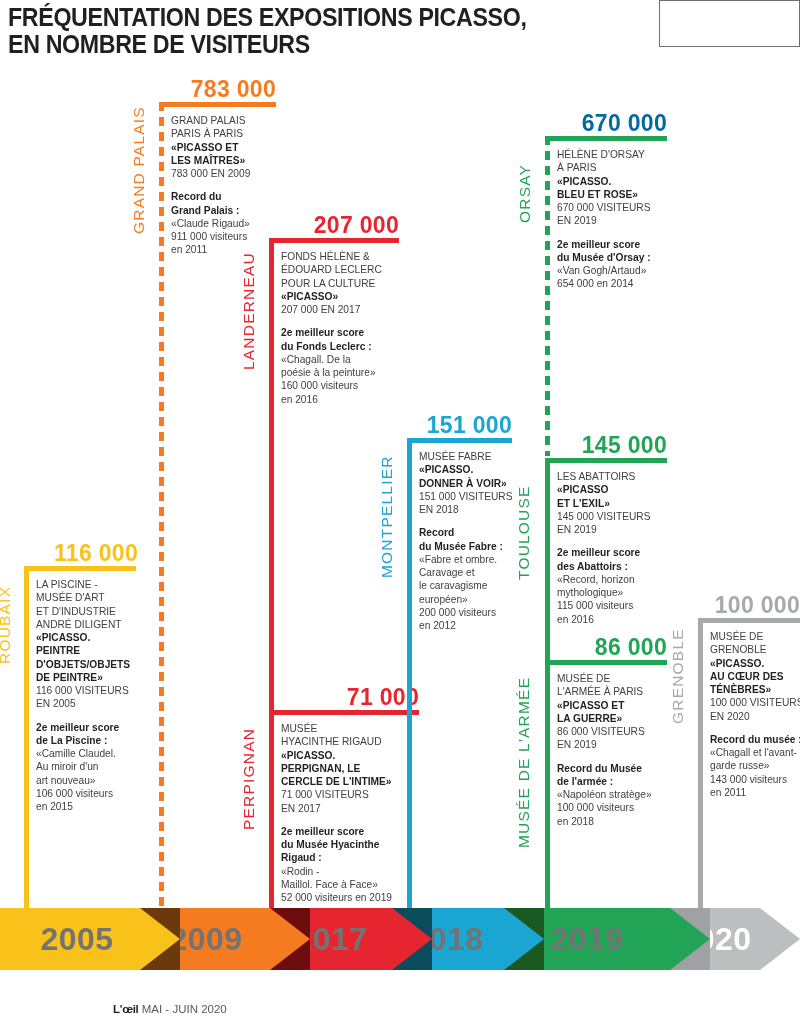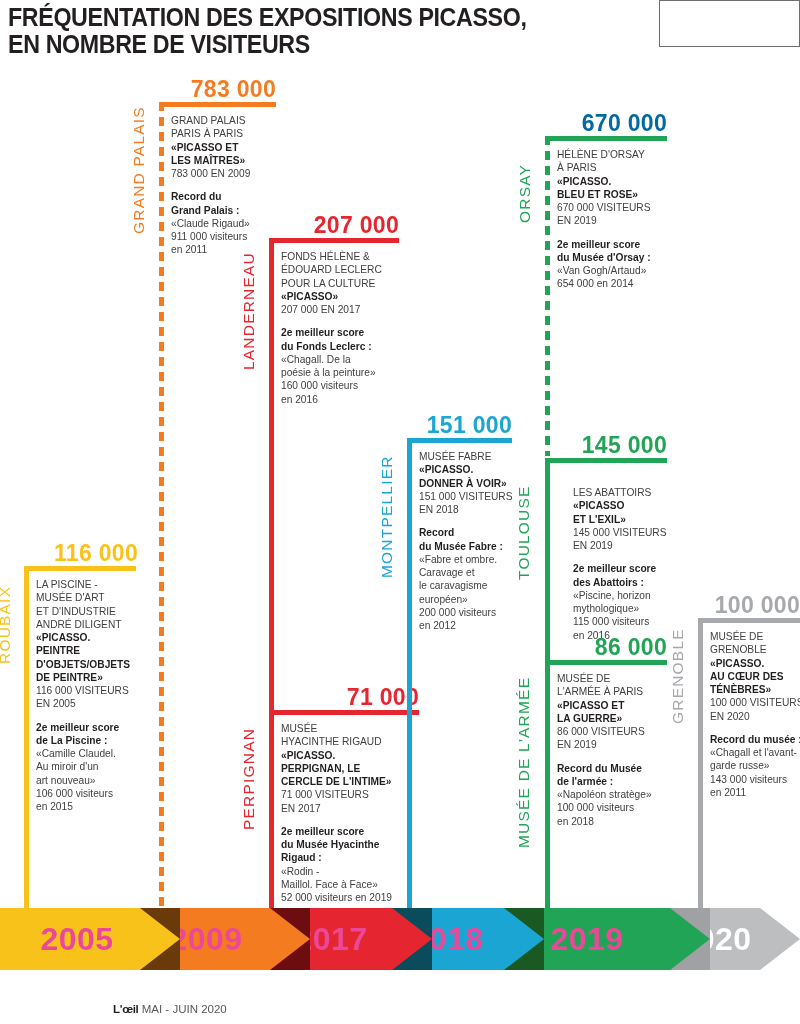--- a/index.html
+++ b/index.html
@@ -101,21 +101,21 @@
   .seg .plate {
     position: absolute;
     top: 0; left: 0; height: 62px; width: 100%;
     clip-path: polygon(0 0, calc(100% - 40px) 0, 100% 50%, calc(100% - 40px) 100%, 0 100%);
   }
   .seg .yr {
     position: absolute;
     top: 0; height: 62px; left: 0; width: 100%;
     display: flex; align-items: center; justify-content: center;
     padding-right: 26px;
-    color: #ec4899;
+    color: #737373;
     font-size: 32px;
     font-weight: bold;
     letter-spacing: 0.5px;
     z-index: 3;
   }
 
   
   #footer {
     position: absolute;
     left: 113px; top: 1003px;
@@ -266,30 +266,30 @@
     <span class="l">«Van Gogh/Artaud»</span>
     <span class="l">654 000 en 2014</span>
   </div>
 </div>
 
 <div class="col" style="left:500px; top:432px;">
   <div class="axis solid" style="left:45px; top:26px; height:462px; color:#22A457;"></div>
   <div class="cap" style="left:45px; top:26px; width:122px; background:#22A457;"></div>
   <div class="val" style="left:45px; top:0px; width:122px; color:#22A457;">145 000</div>
   <div class="vlabel" style="left:33px; top:130px; color:#22A457;">TOULOUSE</div>
-  <div class="body" style="left:57px; top:54px;margin-left:16px;">
+  <div class="body" style="left:57px; top:38px;">
     <span class="l">LES ABATTOIRS</span>
     <b><span class="l">«PICASSO</span></b>
     <b><span class="l">ET L'EXIL»</span></b>
     <span class="l">145 000 VISITEURS</span>
     <span class="l">EN 2019</span>
     <span class="gap"></span>
     <b><span class="l">2e meilleur score</span></b>
     <b><span class="l">des Abattoirs :</span></b>
-    <span class="l">«Piscine, horizon</span>
+    <span class="l">«Record, horizon</span>
     <span class="l">mythologique»</span>
     <span class="l">115 000 visiteurs</span>
     <span class="l">en 2016</span>
   </div>
 </div>
 
 <div class="col" style="left:500px; top:634px;">
   <div class="axis solid" style="left:45px; top:26px; height:260px; color:#22A457;"></div>
   <div class="cap" style="left:45px; top:26px; width:122px; background:#22A457;"></div>
   <div class="val" style="left:58px; top:0px; width:109px; color:#22A457;">86 000</div>

